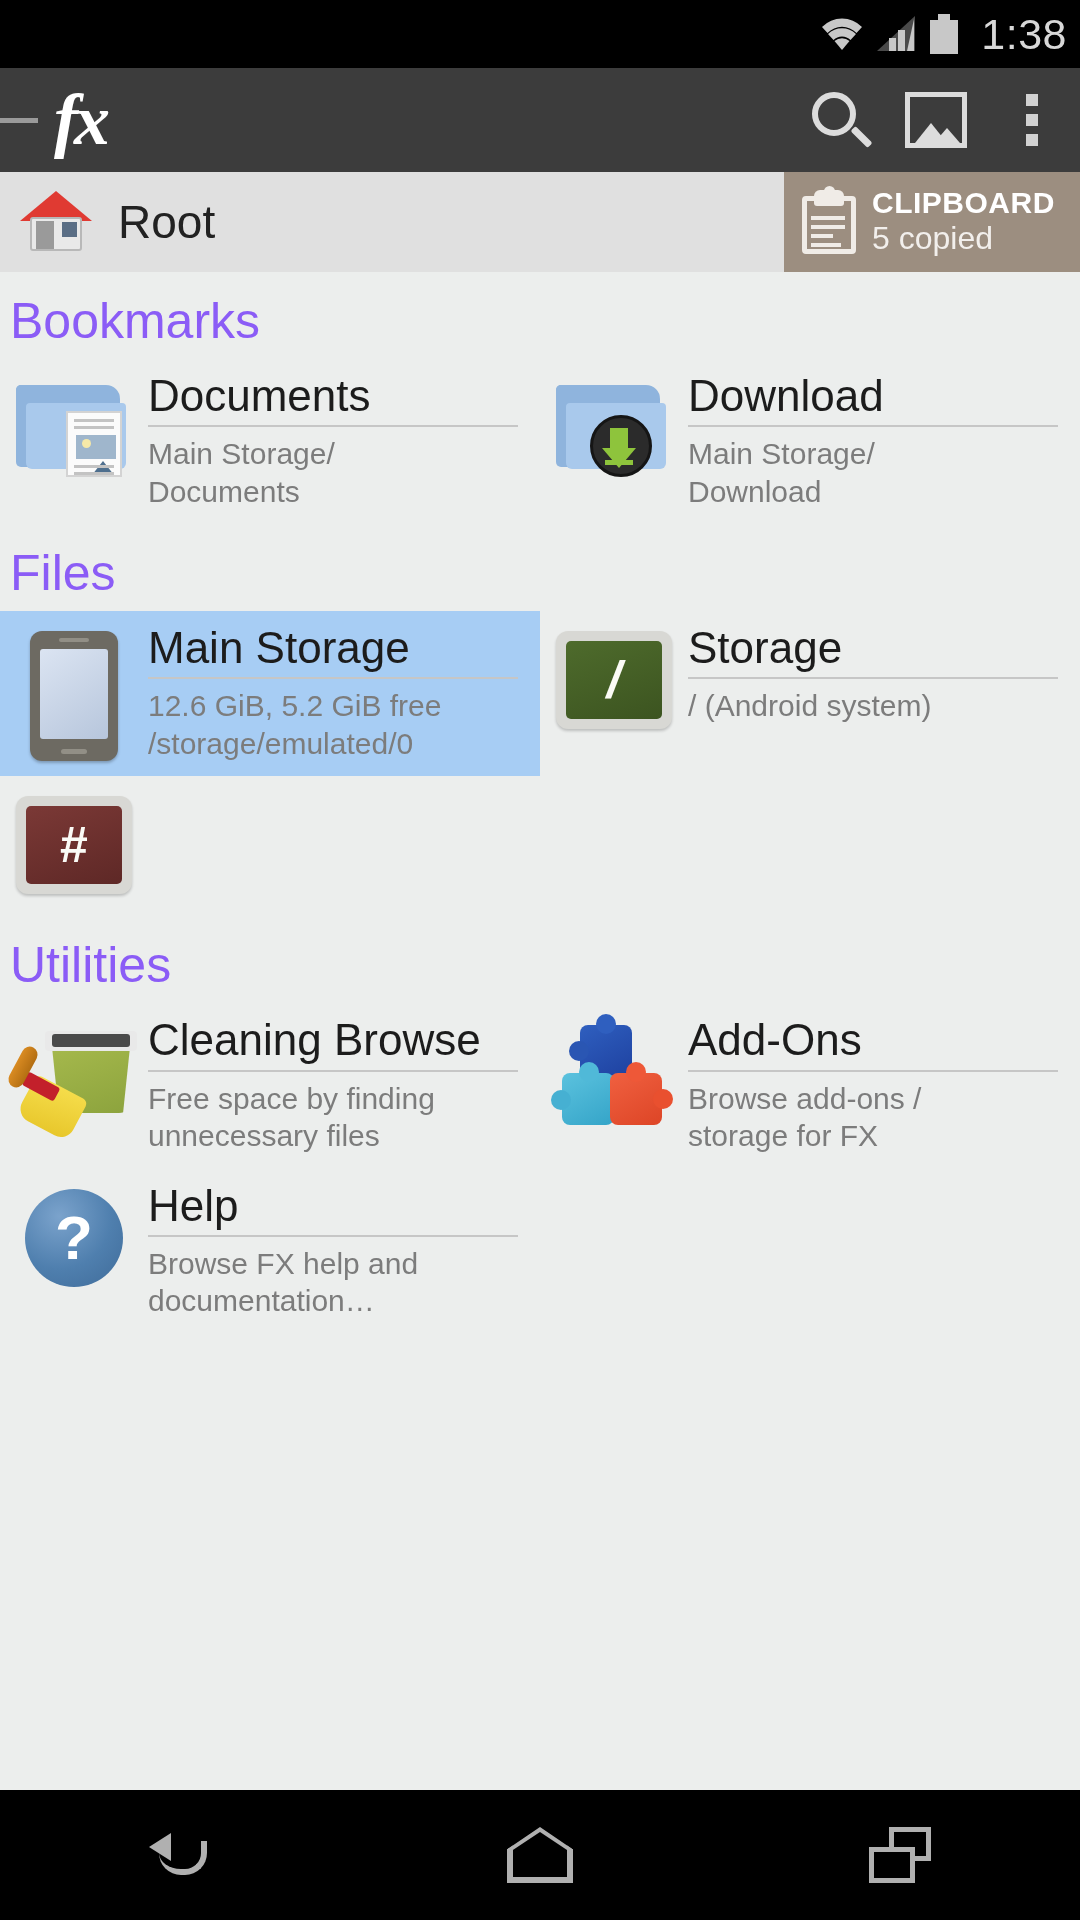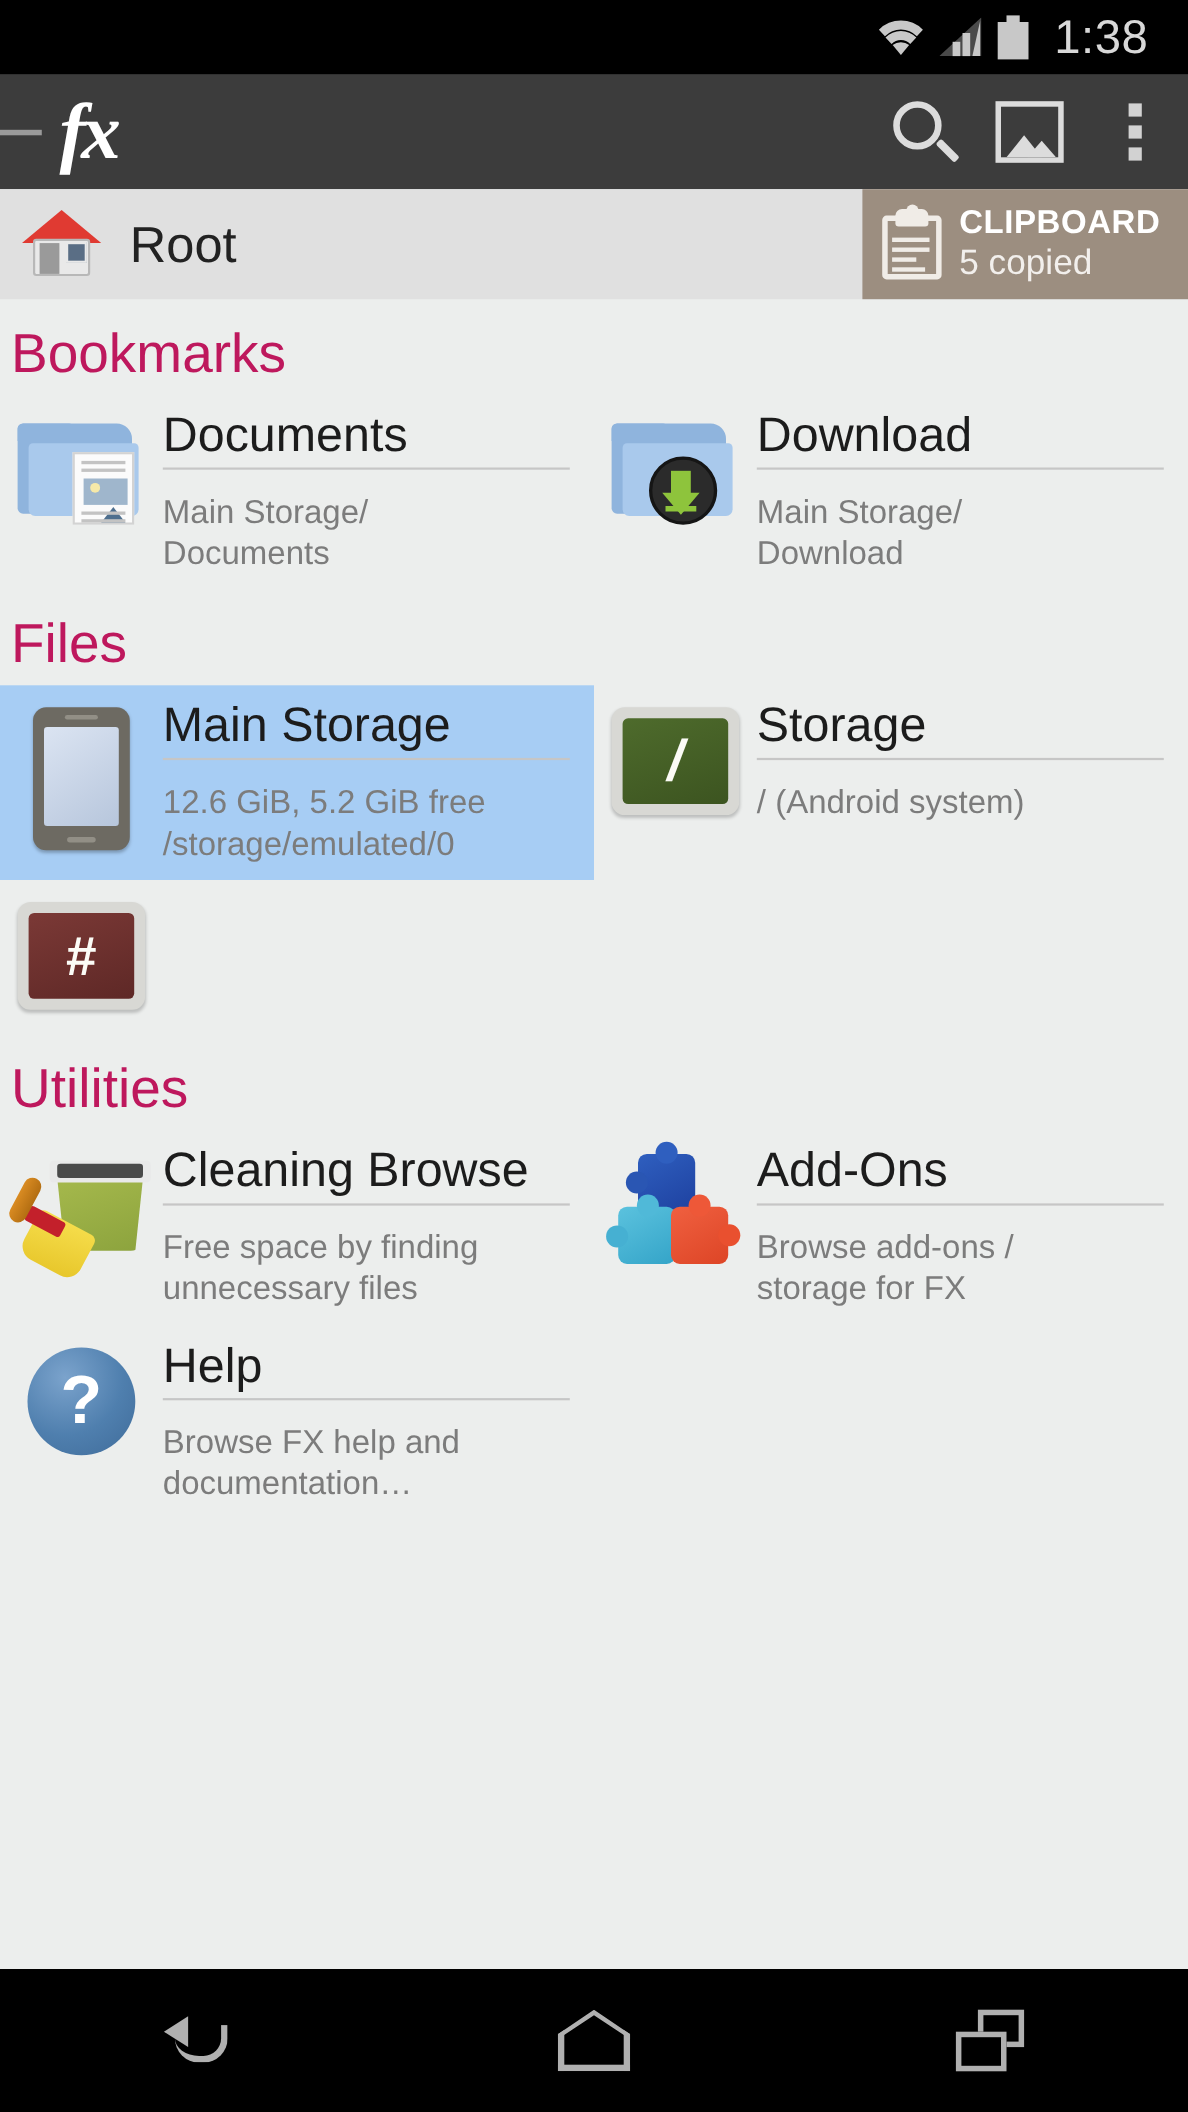--- a/index.html
+++ b/index.html
@@ -8,21 +8,21 @@
     background: #eceeed;
     font-family: "Liberation Sans", sans-serif;
     overflow: hidden;
   }
   .screen { position: relative; width: 1080px; height: 1920px; background: #eceeed; }
 
   
   .status-bar {
     height: 68px; background: #000;
     display: flex; align-items: center; justify-content: flex-end;
-    padding-right: 36px; gap: 13px;
+    padding-right: 13px; gap: 13px;
   }
   .wifi-icon { width: 44px; height: 36px; position: relative; }
   .signal-icon { width: 40px; height: 36px; position: relative; }
   .battery-icon { width: 28px; height: 40px; position: relative; }
   .battery-body { position: absolute; bottom: 0; left: 0; width: 28px; height: 34px; background: #c8c8c8; }
   .battery-cap { position: absolute; top: 0; left: 8px; width: 12px; height: 7px; background: #c8c8c8; }
   .clock { color: #d8d8d8; font-size: 43px; letter-spacing: 0.5px; margin-left: 10px; font-family: "Liberation Sans", sans-serif; }
 
   
   .action-bar {
@@ -73,36 +73,36 @@
   .clip-l1 { top: 26px; width: 34px; }
   .clip-l2 { top: 35px; width: 34px; }
   .clip-l3 { top: 44px; width: 22px; }
   .clip-l4 { top: 53px; width: 30px; }
   .clip-text { margin-left: 16px; display: flex; flex-direction: column; justify-content: center; }
   .clip-title { color: #fff; font-size: 30px; font-weight: bold; letter-spacing: 0.5px; line-height: 1.1; }
   .clip-sub { color: #f2efec; font-size: 32px; font-weight: 300; line-height: 1.2; }
 
   
   .section-header {
-    font-size: 50px; color: #be185d; font-weight: 300;
+    font-size: 50px; color: #8b5cf6; font-weight: 300;
     padding: 22px 0 10px 10px; line-height: 1.1;
   }
   .grid { display: flex; flex-wrap: wrap; }
   .cell {
     width: 50%; display: flex; align-items: flex-start;
     padding: 14px 8px 14px 0; min-height: 140px;
   }
   .cell.selected { background: #a7cdf4; }
   .cell-icon { width: 148px; flex: 0 0 148px; display: flex; align-items: center; justify-content: center; padding-top: 6px; }
   .cell-body { flex: 1; min-width: 0; padding-right: 14px; }
   .cell-title {
     font-size: 44px; color: #1c1c1c; font-weight: 300; line-height: 1.05;
     border-bottom: 2px solid #c6c6c6; padding-bottom: 6px; white-space: nowrap;
   }
-  .cell-sub { font-size: 30px; color: #7c7c7c; line-height: 1.25; padding-top: 20px; font-weight: 300; }
+  .cell-sub { font-size: 30px; color: #7c7c7c; line-height: 1.25; padding-top: 8px; font-weight: 300; }
 
   
   .folder { width: 120px; height: 96px; position: relative; }
   .folder-back { position: absolute; top: 6px; left: 2px; width: 104px; height: 82px; background: #8fb4dd; border-radius: 5px 14px 5px 5px; }
   .folder-tab { position: absolute; top: 6px; left: 2px; width: 52px; height: 16px; background: #8fb4dd; border-radius: 5px 5px 0 0; }
   .folder-front { position: absolute; top: 24px; left: 12px; width: 100px; height: 66px; background: #a9c9ec; border-radius: 4px 4px 6px 6px; }
   .doc-page { position: absolute; top: 32px; left: 52px; width: 56px; height: 66px; background: #fbfbfb; border: 2px solid #d3d3d3; }
   .doc-l { position: absolute; left: 6px; height: 3px; background: #c3c3c3; width: 40px; }
   .doc-img { position: absolute; left: 8px; top: 22px; width: 40px; height: 24px; background: #9fb6cc; }
   .doc-sun { position: absolute; left: 14px; top: 26px; width: 9px; height: 9px; background: #f6e9a8; border-radius: 50%; }

